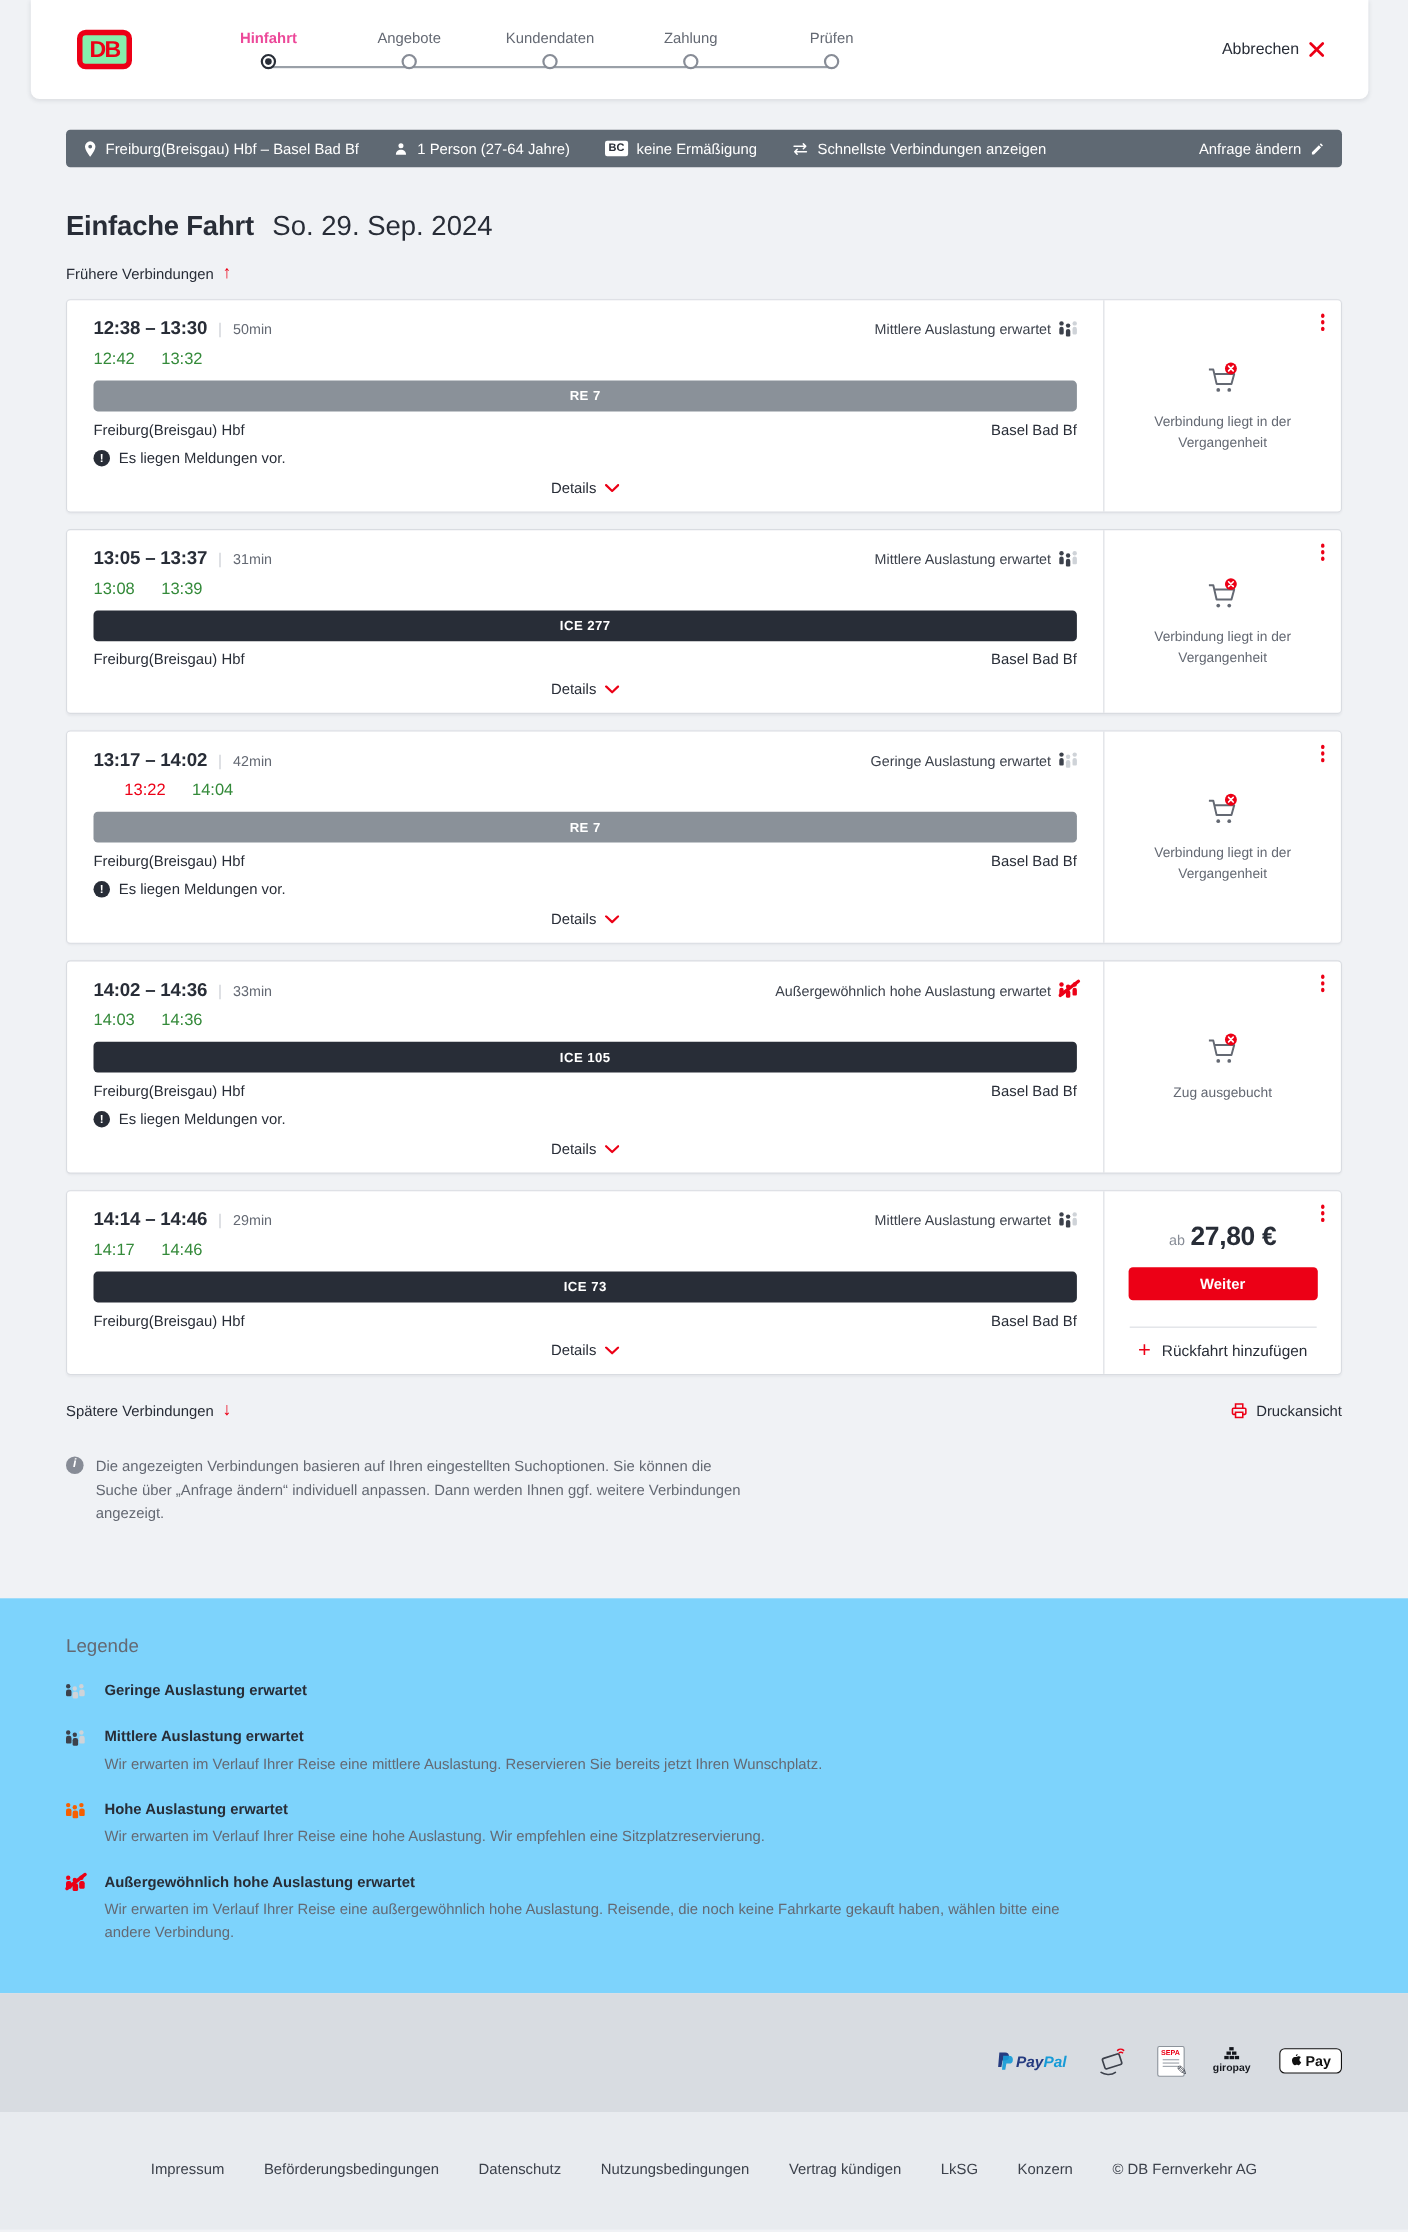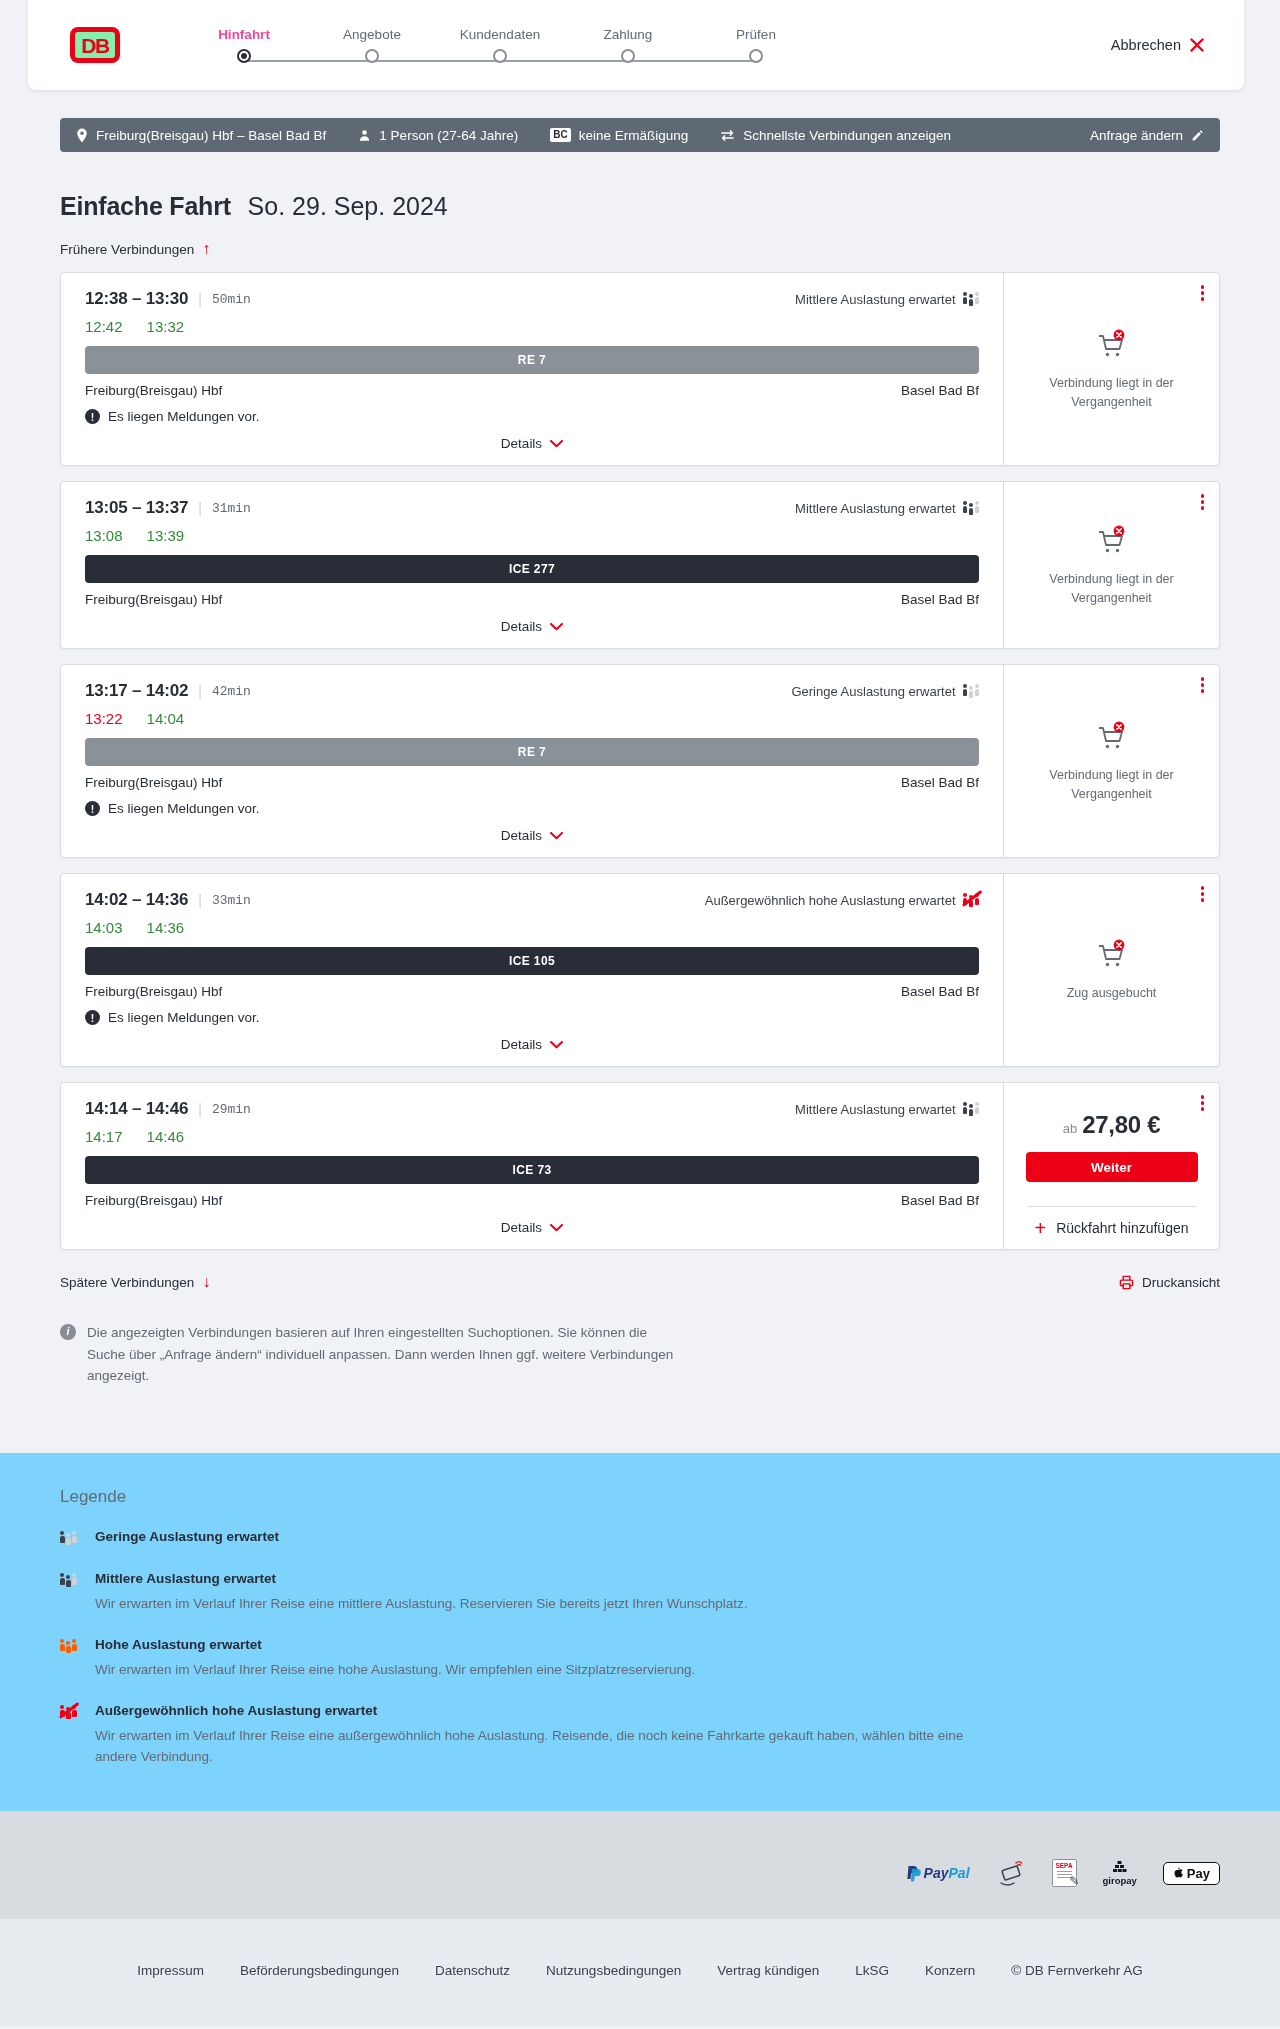--- a/index.html
+++ b/index.html
@@ -59,24 +59,24 @@
 
   
   .card {
     margin-top:15px; background:#fff; border:1px solid #d9dce1; border-radius:4px;
     display:flex; box-shadow:0 1px 2px rgba(40,45,55,.05);
   }
   .card-main { flex:1; padding:16px 24px 8px; min-width:0; }
   .row1 { display:flex; align-items:center; }
   .time-range { font-size:17px; font-weight:bold; letter-spacing:-.2px; }
   .pipe { color:#cdd1d6; margin:0 10px; font-size:14px; }
-  .duration { color:#646973; font-size:13px;font-family:Liberation Mono, monospace; }
+  .duration { color:#646973; font-size:13px; }
   .occ { margin-left:auto; display:flex; align-items:center; gap:7px; font-size:13px; color:#3c414b; }
   .row2 { margin-top:9px; display:flex; gap:24px; font-size:15px; color:#348a3a; }
-  .row2 .delayed { color:#ec0016; }
+  .row2 .delayed { color:#ec0016;margin-left:28px; }
   .train-bar {
     margin-top:11px; height:28px; border-radius:4px; display:flex; align-items:center;
     justify-content:center; color:#fff; font-size:12px; font-weight:bold; letter-spacing:.4px;
   }
   .train-bar.re  { background:#8a9199; }
   .train-bar.ice { background:#282d37; }
   .stations { margin-top:9px; display:flex; justify-content:space-between; font-size:13.5px; color:#282d37; }
   .messages { margin-top:11px; display:flex; align-items:center; gap:8px; font-size:13.5px; }
   .warn-ico {
     width:15px; height:15px; border-radius:50%; background:#282d37; color:#fff; flex:none;

